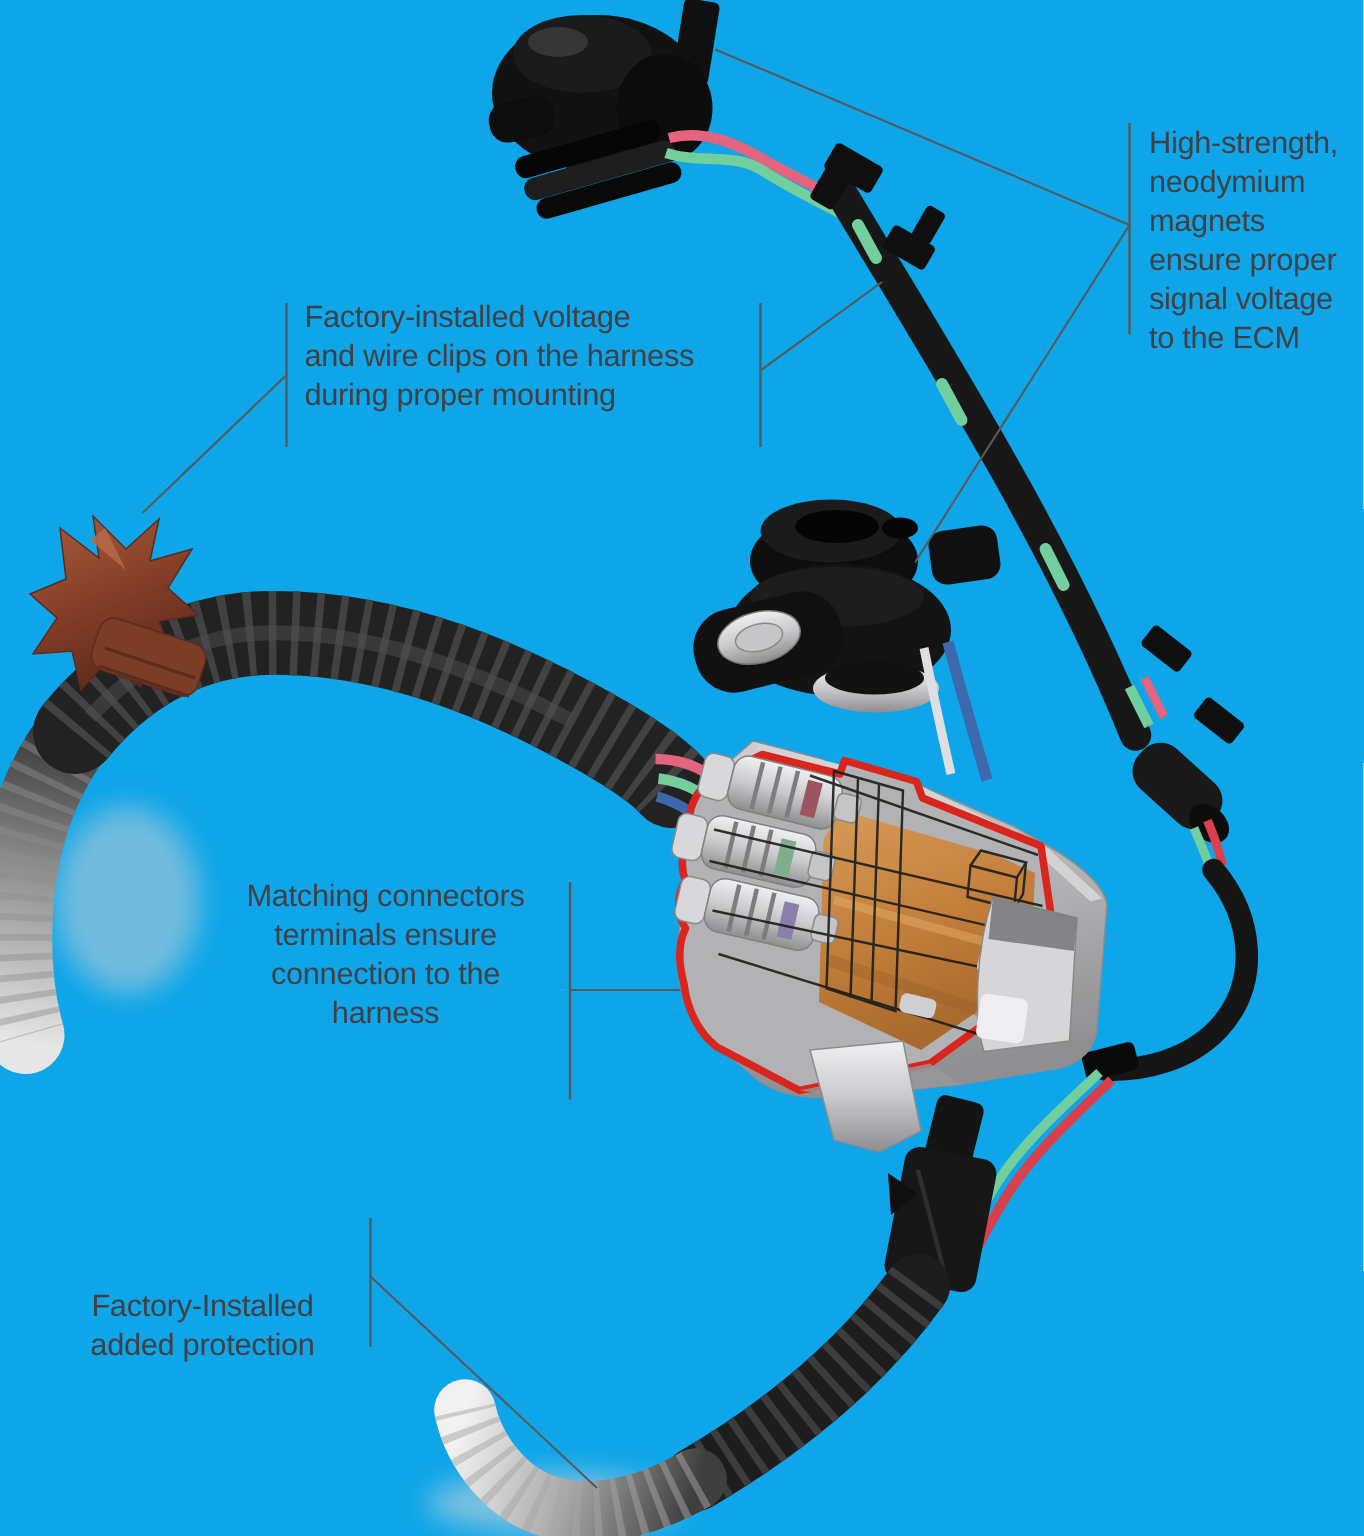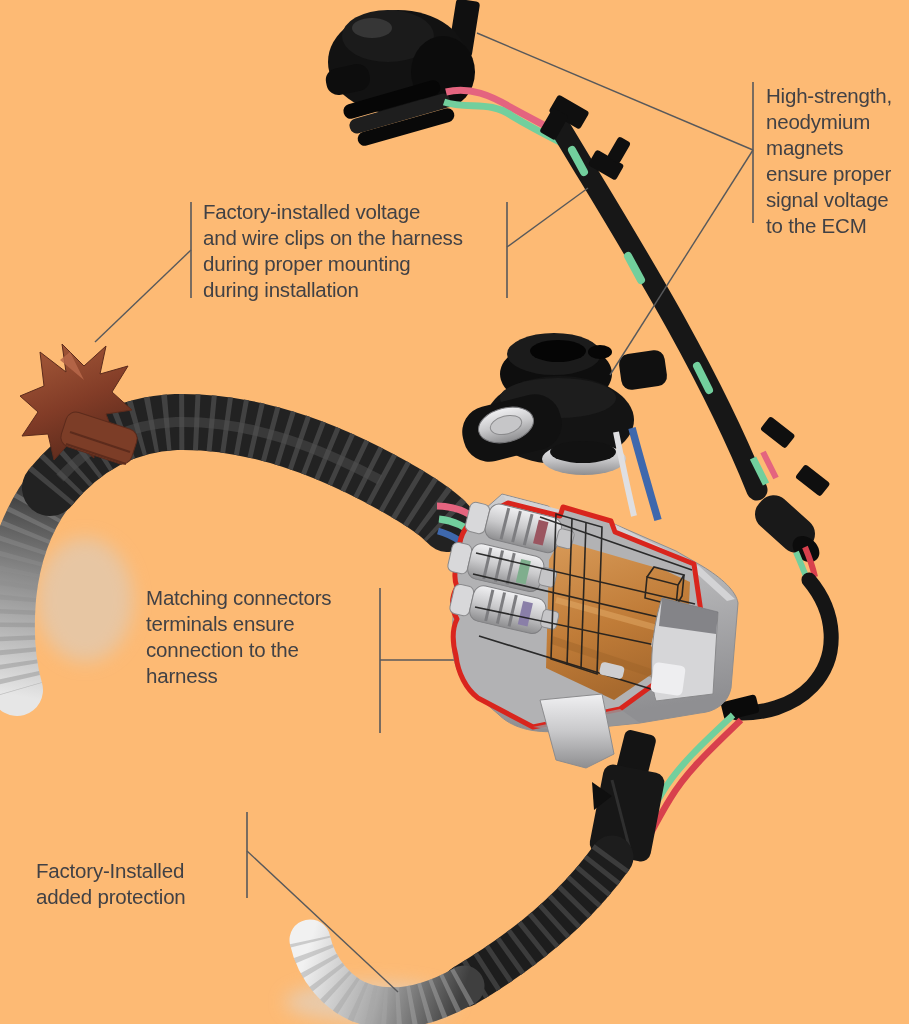--- a/index.html
+++ b/index.html
@@ -1,26 +1,26 @@
 <!DOCTYPE html>
 <html style="--c-text: #414145; --c-leader: #58595b; --c-wgreen: #72cf9d; --c-wpink: #e4647f; --c-wred: #d8404d; --c-wblue: #3e68ad; --c-wwhite: #dfdfe2; --c-copper: #8f4a31; --c-red: #d9251d; --c-black: #1a1a1a; --c-gray: #b4b4b6; --c-brass: #c9854a;"><head>
 <meta charset="utf-8">
 <style>
   :root{
     --c-text:#414145; --c-leader:#58595b; --c-wgreen:#72cf9d; --c-wpink:#e4647f;
     --c-wred:#d8404d; --c-wblue:#3e68ad; --c-wwhite:#dfdfe2; --c-copper:#8f4a31;
     --c-red:#d9251d; --c-black:#1a1a1a; --c-gray:#b4b4b6; --c-brass:#c9854a;
   }
   html,body{margin:0;padding:0;background:#ffffff;}
-  .stage{position:relative;width:909px;height:1024px;background:#fdba74;overflow:hidden;
+  .stage{position:relative;width:909px;height:1024px;background:#0ea5e9;overflow:hidden;
          font-family:"Liberation Sans", sans-serif;}
   .stage svg{position:absolute;left:0;top:0;}
   .callout{position:absolute;color:var(--c-text);font-size:20.5px;line-height:26px;
            letter-spacing:-0.2px;font-weight:400;}
-  .ta-r{text-align:left;}
+  .ta-r{text-align:center;}
   #c1{left:766px;top:83px;width:152px;}
   #c2{left:203px;top:199px;width:312px;}
   #c3{left:146px;top:585px;width:222px;}
   #c4{left:36px;top:816px;width:198px;margin-top:42px;}
 </style>
 </head>
 <body>
 
 <div class="stage">
 
@@ -243,21 +243,20 @@
       <div>neodymium</div>
       <div>magnets</div>
       <div>ensure proper</div>
       <div>signal voltage</div>
       <div>to the ECM</div>
     </div>
   <div id="c2" class="callout">
       <div>Factory-installed voltage</div>
       <div>and wire clips on the harness</div>
       <div>during proper mounting</div>
-      <div>during installation</div>
     </div>
   <div id="c3" class="callout ta-r">
       <div>Matching connectors</div>
       <div>terminals ensure</div>
       <div>connection to the</div>
       <div>harness</div>
     </div>
   <div id="c4" class="callout ta-r">
       <div>Factory-Installed</div>
       <div>added protection</div>

